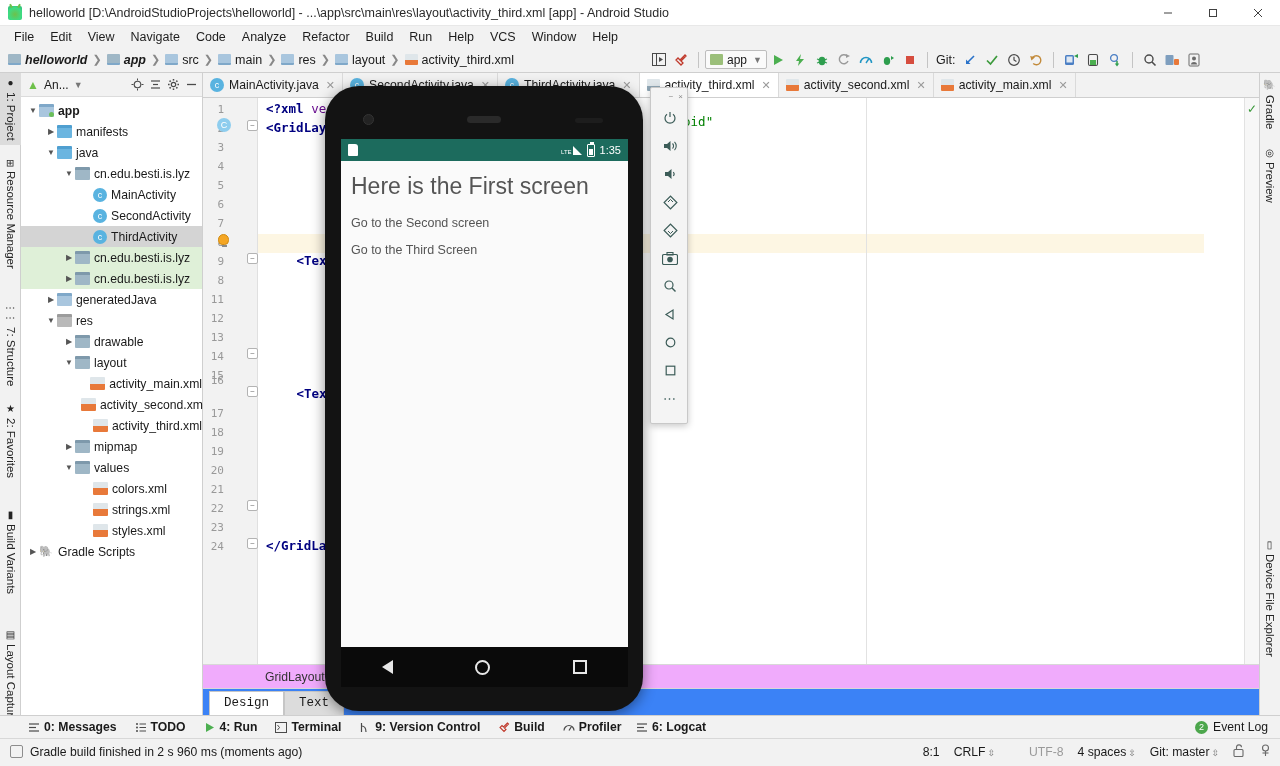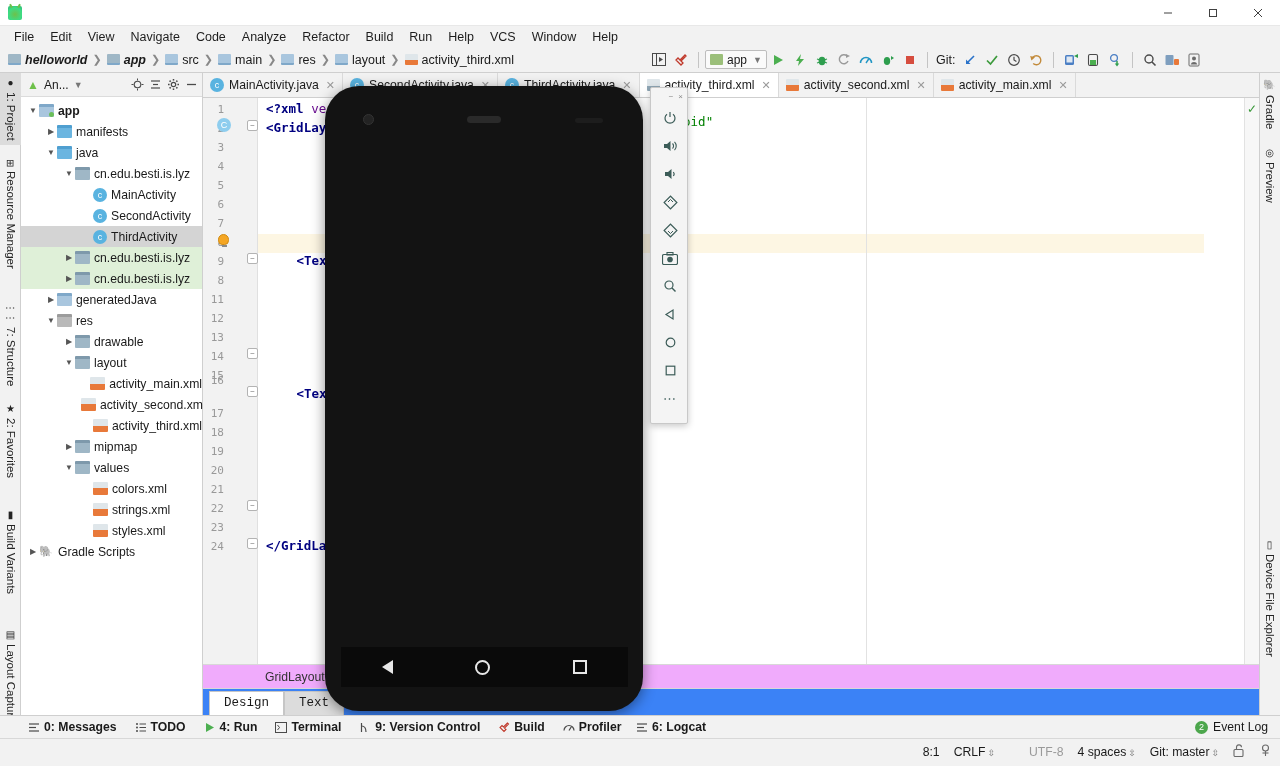--- a/index.html
+++ b/index.html
@@ -295,20 +295,21 @@
   }
   .etbtn svg { display: block; }
 </style>
 </head>
 <body>
 
 <div id="app">
 
   <div class="titlebar">
     <div class="appicon"></div>
+    <div class="title">helloworld [D:\AndroidStudioProjects\helloworld] - ...\app\src\main\res\layout\activity_third.xml [app] - Android Studio</div>
     <div class="winbtns">
       <div class="winbtn">
         <svg width="12" height="12" viewBox="0 0 12 12">
             <line x1="2" y1="6" x2="10" y2="6" stroke="#404040" stroke-width="1"></line>
           </svg>
       </div>
       <div class="winbtn">
         <svg width="12" height="12" viewBox="0 0 12 12">
             <rect x="2.5" y="2.5" width="7" height="7" fill="none" stroke="#404040" stroke-width="1"></rect>
           </svg>
@@ -827,20 +828,38 @@
     <div class="dttab active">Design</div>
     <div class="dttab">Text</div>
   </div>
 
   <div class="emuwrap">
     <div class="phone">
       <div class="cam"></div>
       <div class="phone-speaker"></div>
       <div class="sensor"></div>
 
+      <div class="screen">
+        <div class="sbar">
+          <div class="simicon"></div>
+          <div class="right">
+            <div style="display:flex;align-items:flex-end;gap:1px;">
+              <span class="lte">LTE</span>
+              <span class="sigtri"></span>
+            </div>
+            <div class="batt"></div>
+            <span>1:35</span>
+          </div>
+        </div>
+        <div class="appbody">
+          <div class="bigtitle">Here is the First screen</div>
+          <div class="applink">Go to the Second screen</div>
+          <div class="applink">Go to the Third Screen</div>
+        </div>
+      </div>
 
       <div class="navbar">
         <div class="nav-back"></div>
         <div class="nav-home"></div>
         <div class="nav-rec"></div>
       </div>
     </div>
 
     <div class="emutools">
       <div class="emutop">
@@ -973,20 +992,24 @@
         </svg>
       <span>6: Logcat</span>
     </div>
     <div class="eventlog">
       <span class="badge">2</span>
       <span>Event Log</span>
     </div>
   </div>
 
   <div class="statusbar">
+    <div class="statusleft">
+      <span class="sq-ico"></span>
+      <span>Gradle build finished in 2 s 960 ms (moments ago)</span>
+    </div>
     <div class="statusright">
       <span>8:1</span>
       <span>
         <span>CRLF</span><span class="chev">⇳</span>
       </span>
       <span class="dim">UTF-8</span>
       <span>
         <span>4 spaces</span><span class="chev">⇳</span>
       </span>
       <span>

